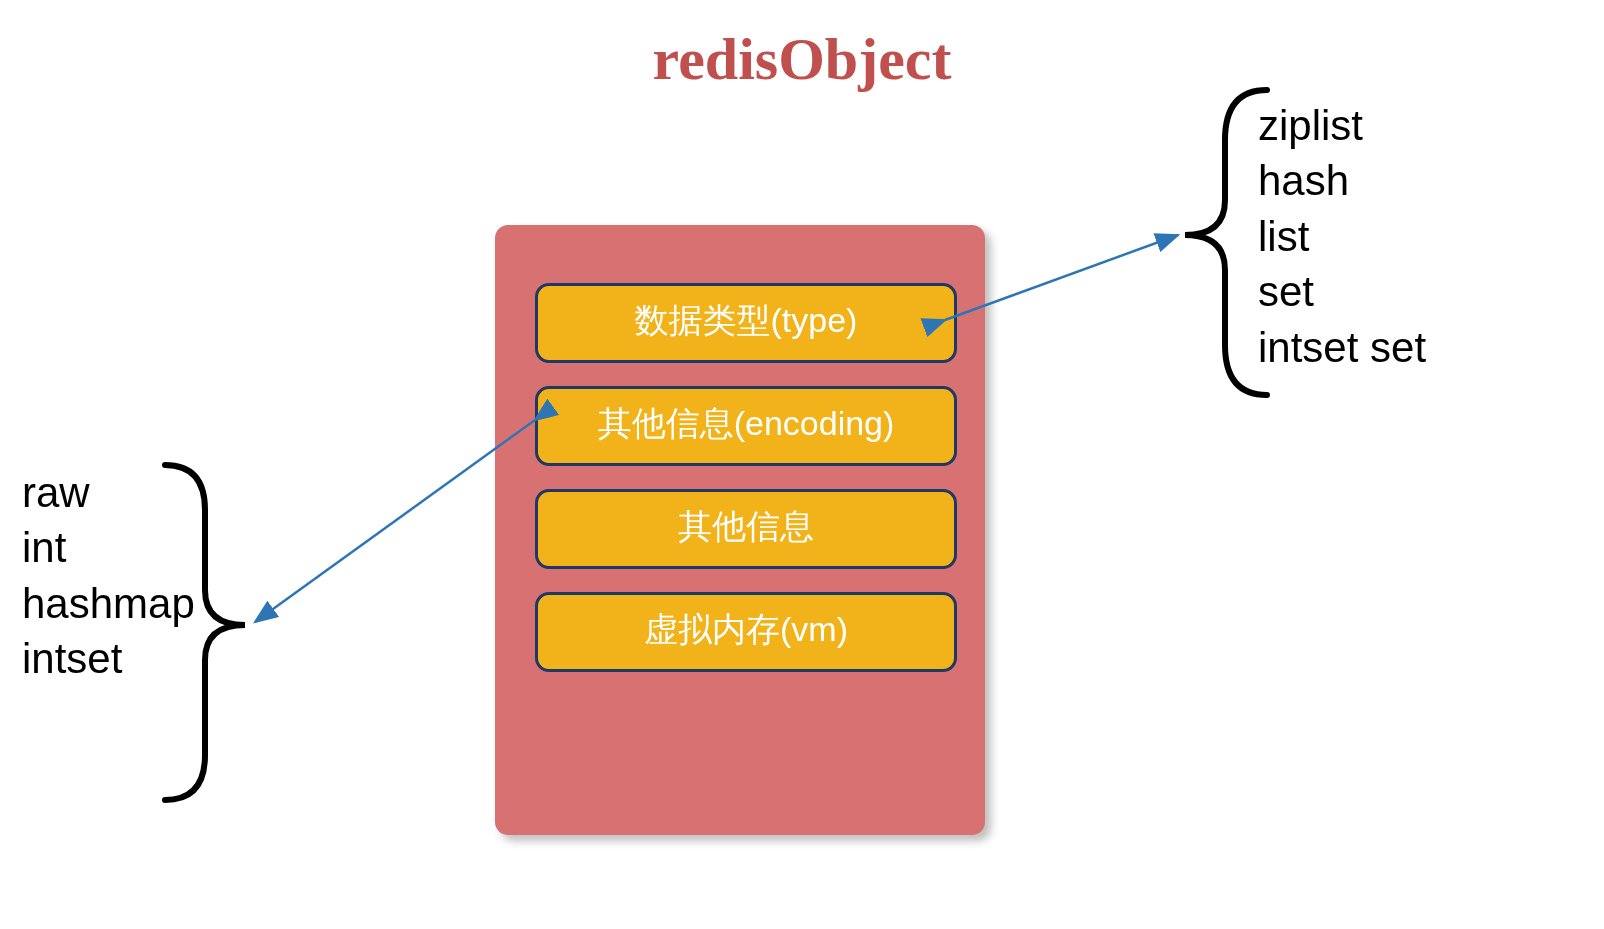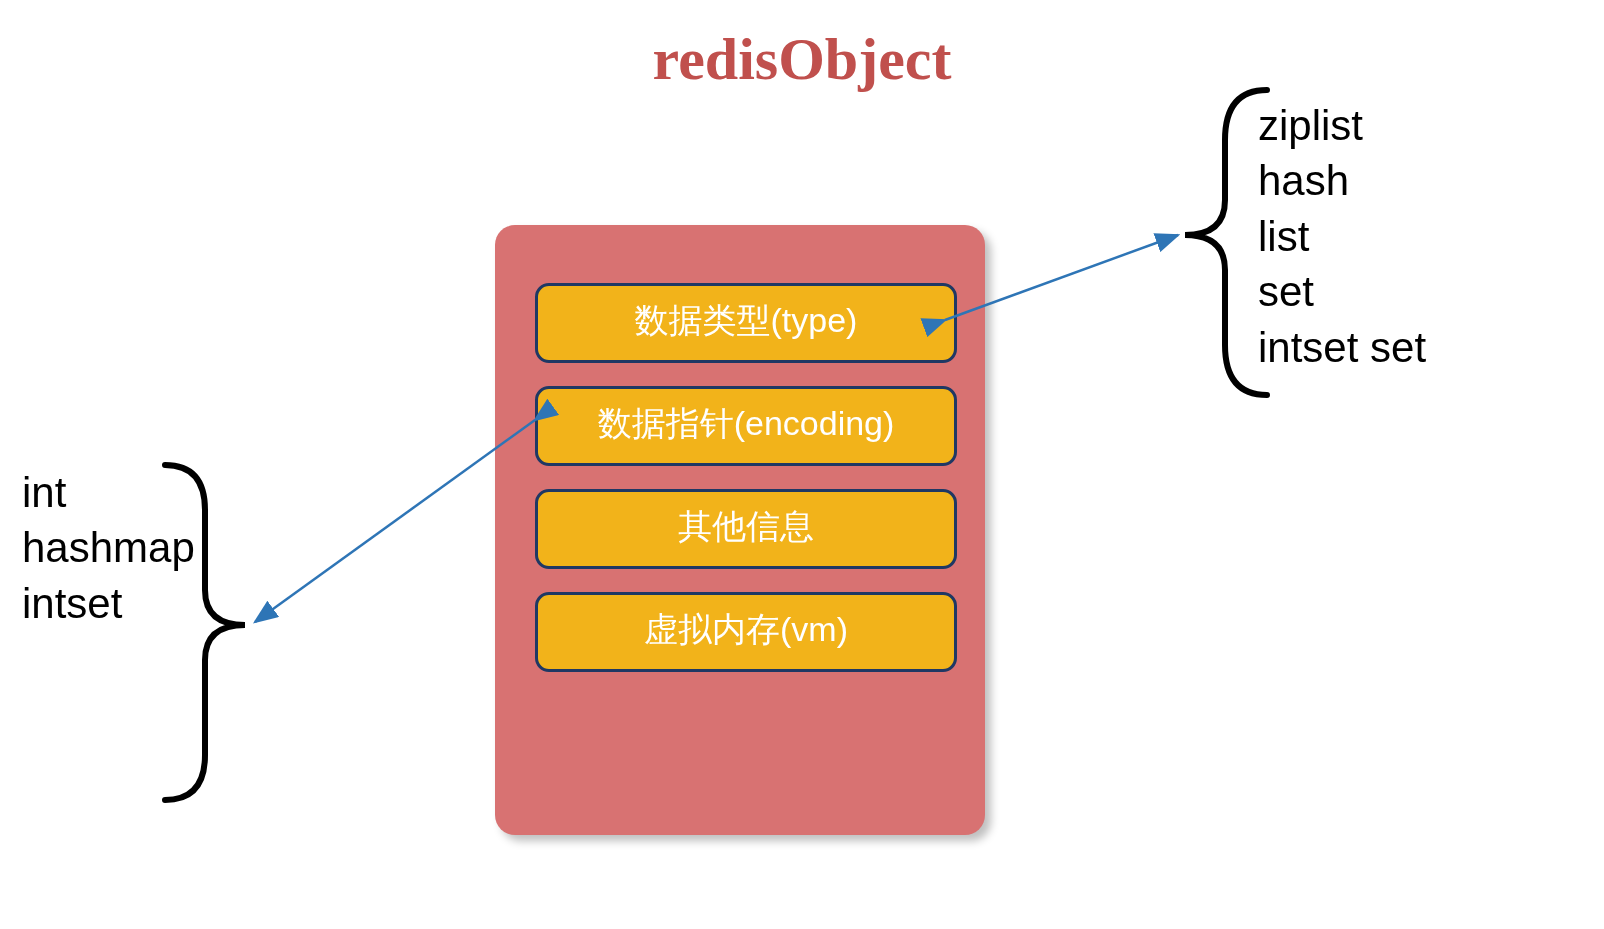--- a/index.html
+++ b/index.html
@@ -23,21 +23,21 @@
     color: #c0504d;
     font-family: Liberation Serif, serif;
   }
   .panel {
     position: absolute;
     left: 495px;
     top: 225px;
     width: 490px;
     height: 610px;
     background: #d87272;
-    border-radius: 20px;
+    border-radius: 13px;
     box-shadow: 6px 6px 8px rgba(0,0,0,0.25);
     box-sizing: border-box;
     padding: 58px 28px 40px 40px;
   }
   .field {
     background: #f2b31a;
     border: 3px solid #1f3864;
     border-radius: 14px;
     height: 74px;
     line-height: 68px;
@@ -69,34 +69,35 @@
     pointer-events: none;
   }
 </style>
 </head>
 <body>
 
 <div class="title">redisObject</div>
 
 <div class="panel">
   <div class="field">数据类型(type)</div>
-  <div class="field">数据指针(encoding)</div>
+  <div class="field">其他信息(encoding)</div>
   <div class="field">其他信息</div>
   <div class="field">虚拟内存(vm)</div>
 </div>
 
 <div class="list right">
   <div>ziplist</div>
   <div>hash</div>
   <div>list</div>
   <div>set</div>
   <div>intset set</div>
 </div>
 
 <div class="list left">
+  <div>raw</div>
   <div>int</div>
   <div>hashmap</div>
   <div>intset</div>
 </div>
 
 <svg class="overlay" viewBox="0 0 1604 929">
   <defs>
     <marker id="arrowhead" markerWidth="10" markerHeight="8" refX="9" refY="4" orient="auto" markerUnits="strokeWidth">
       <path d="M0,0 L10,4 L0,8 Z" fill="#2e75b6"></path>
     </marker>

